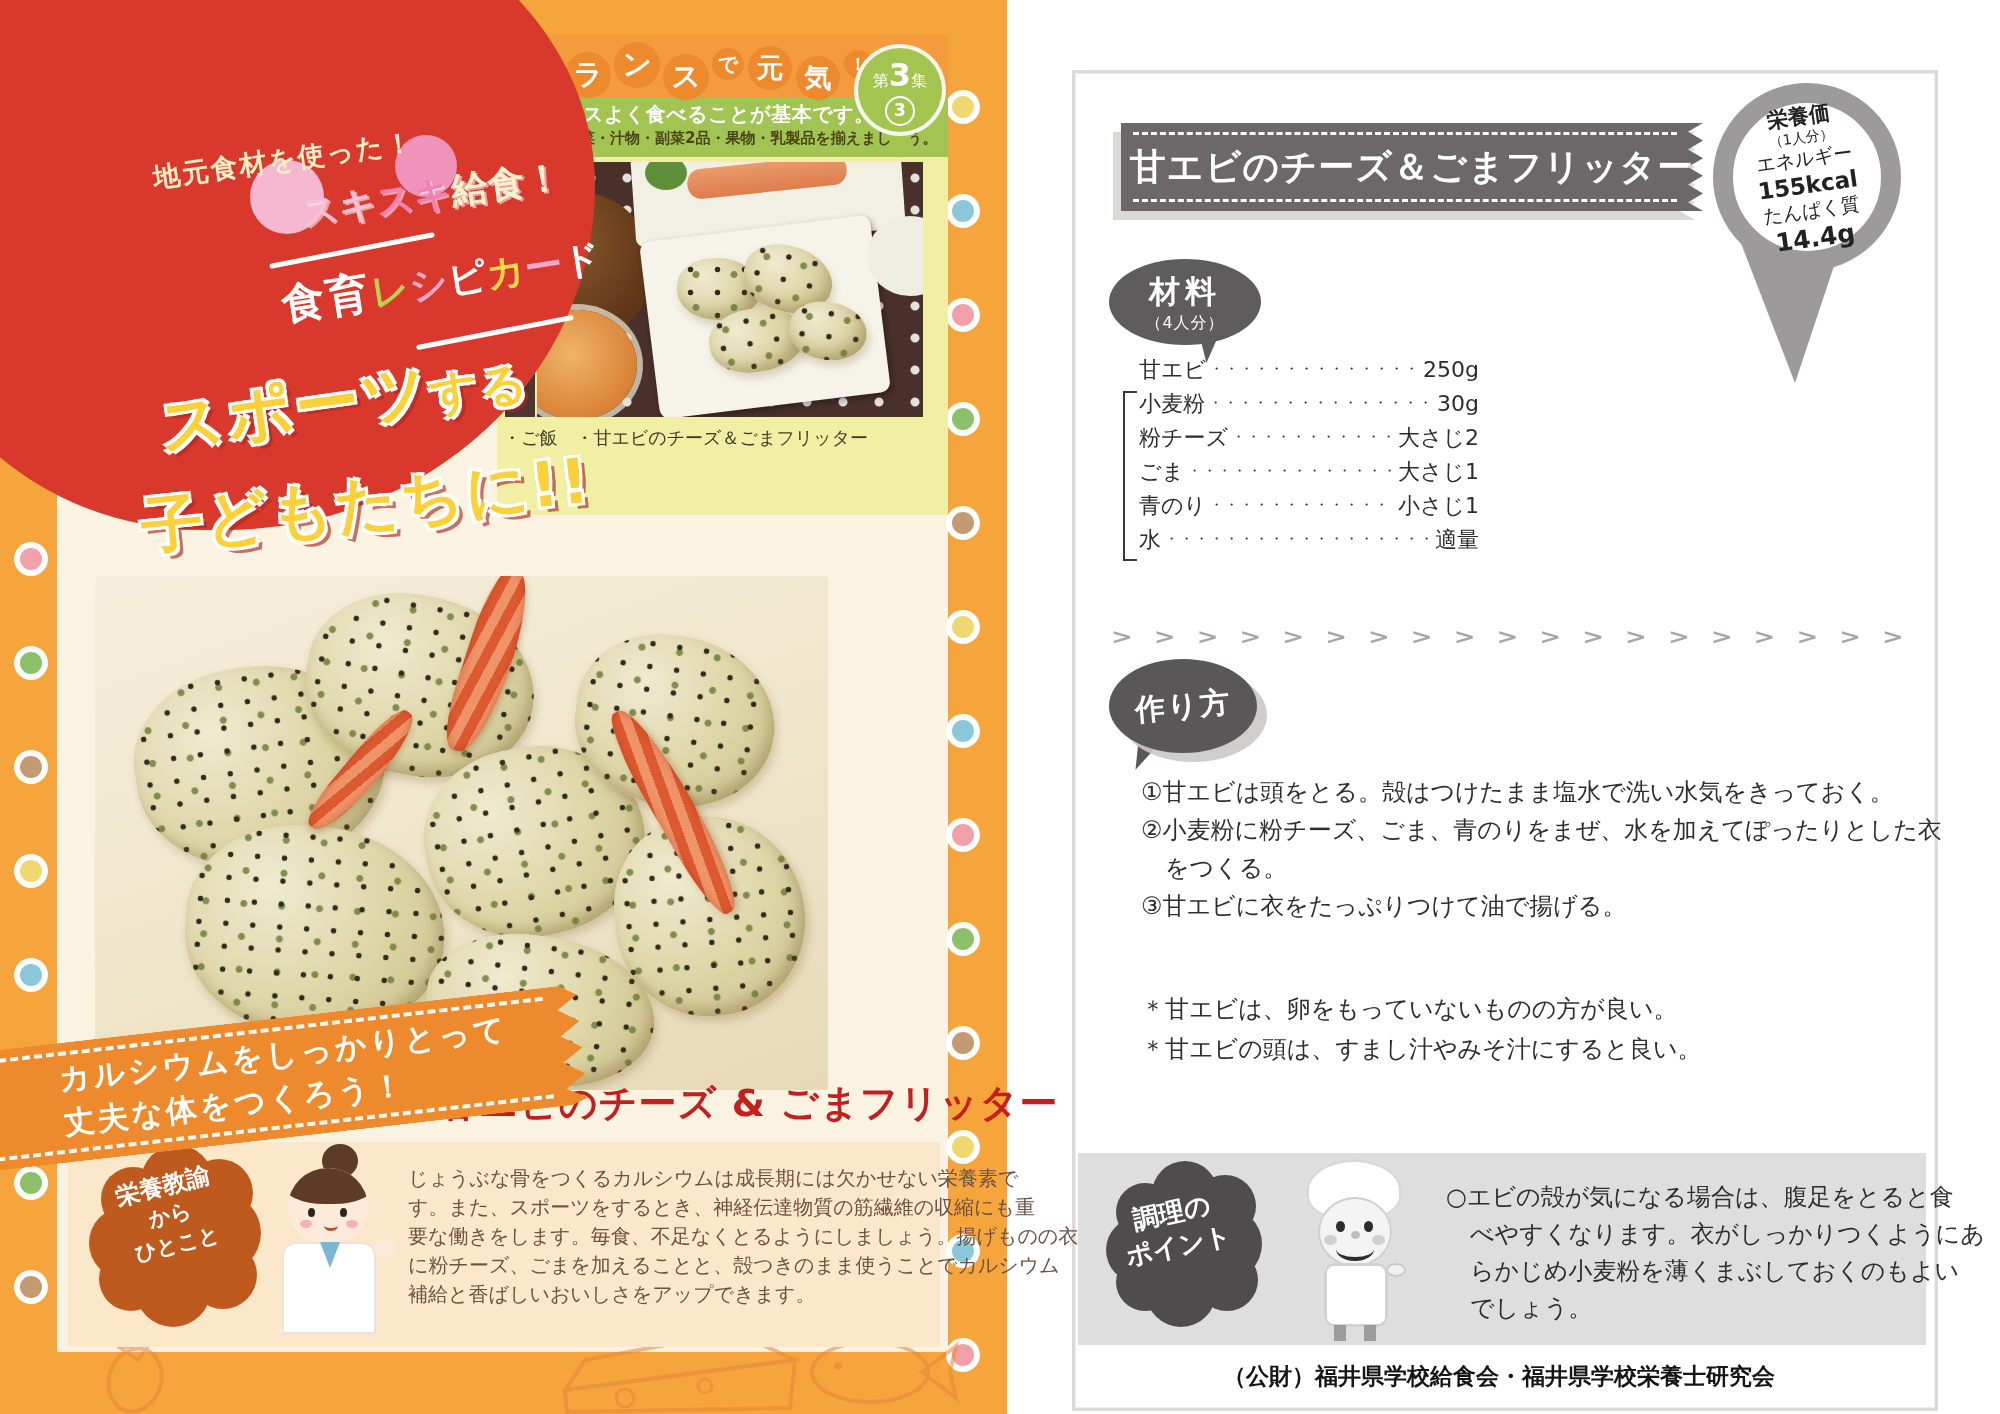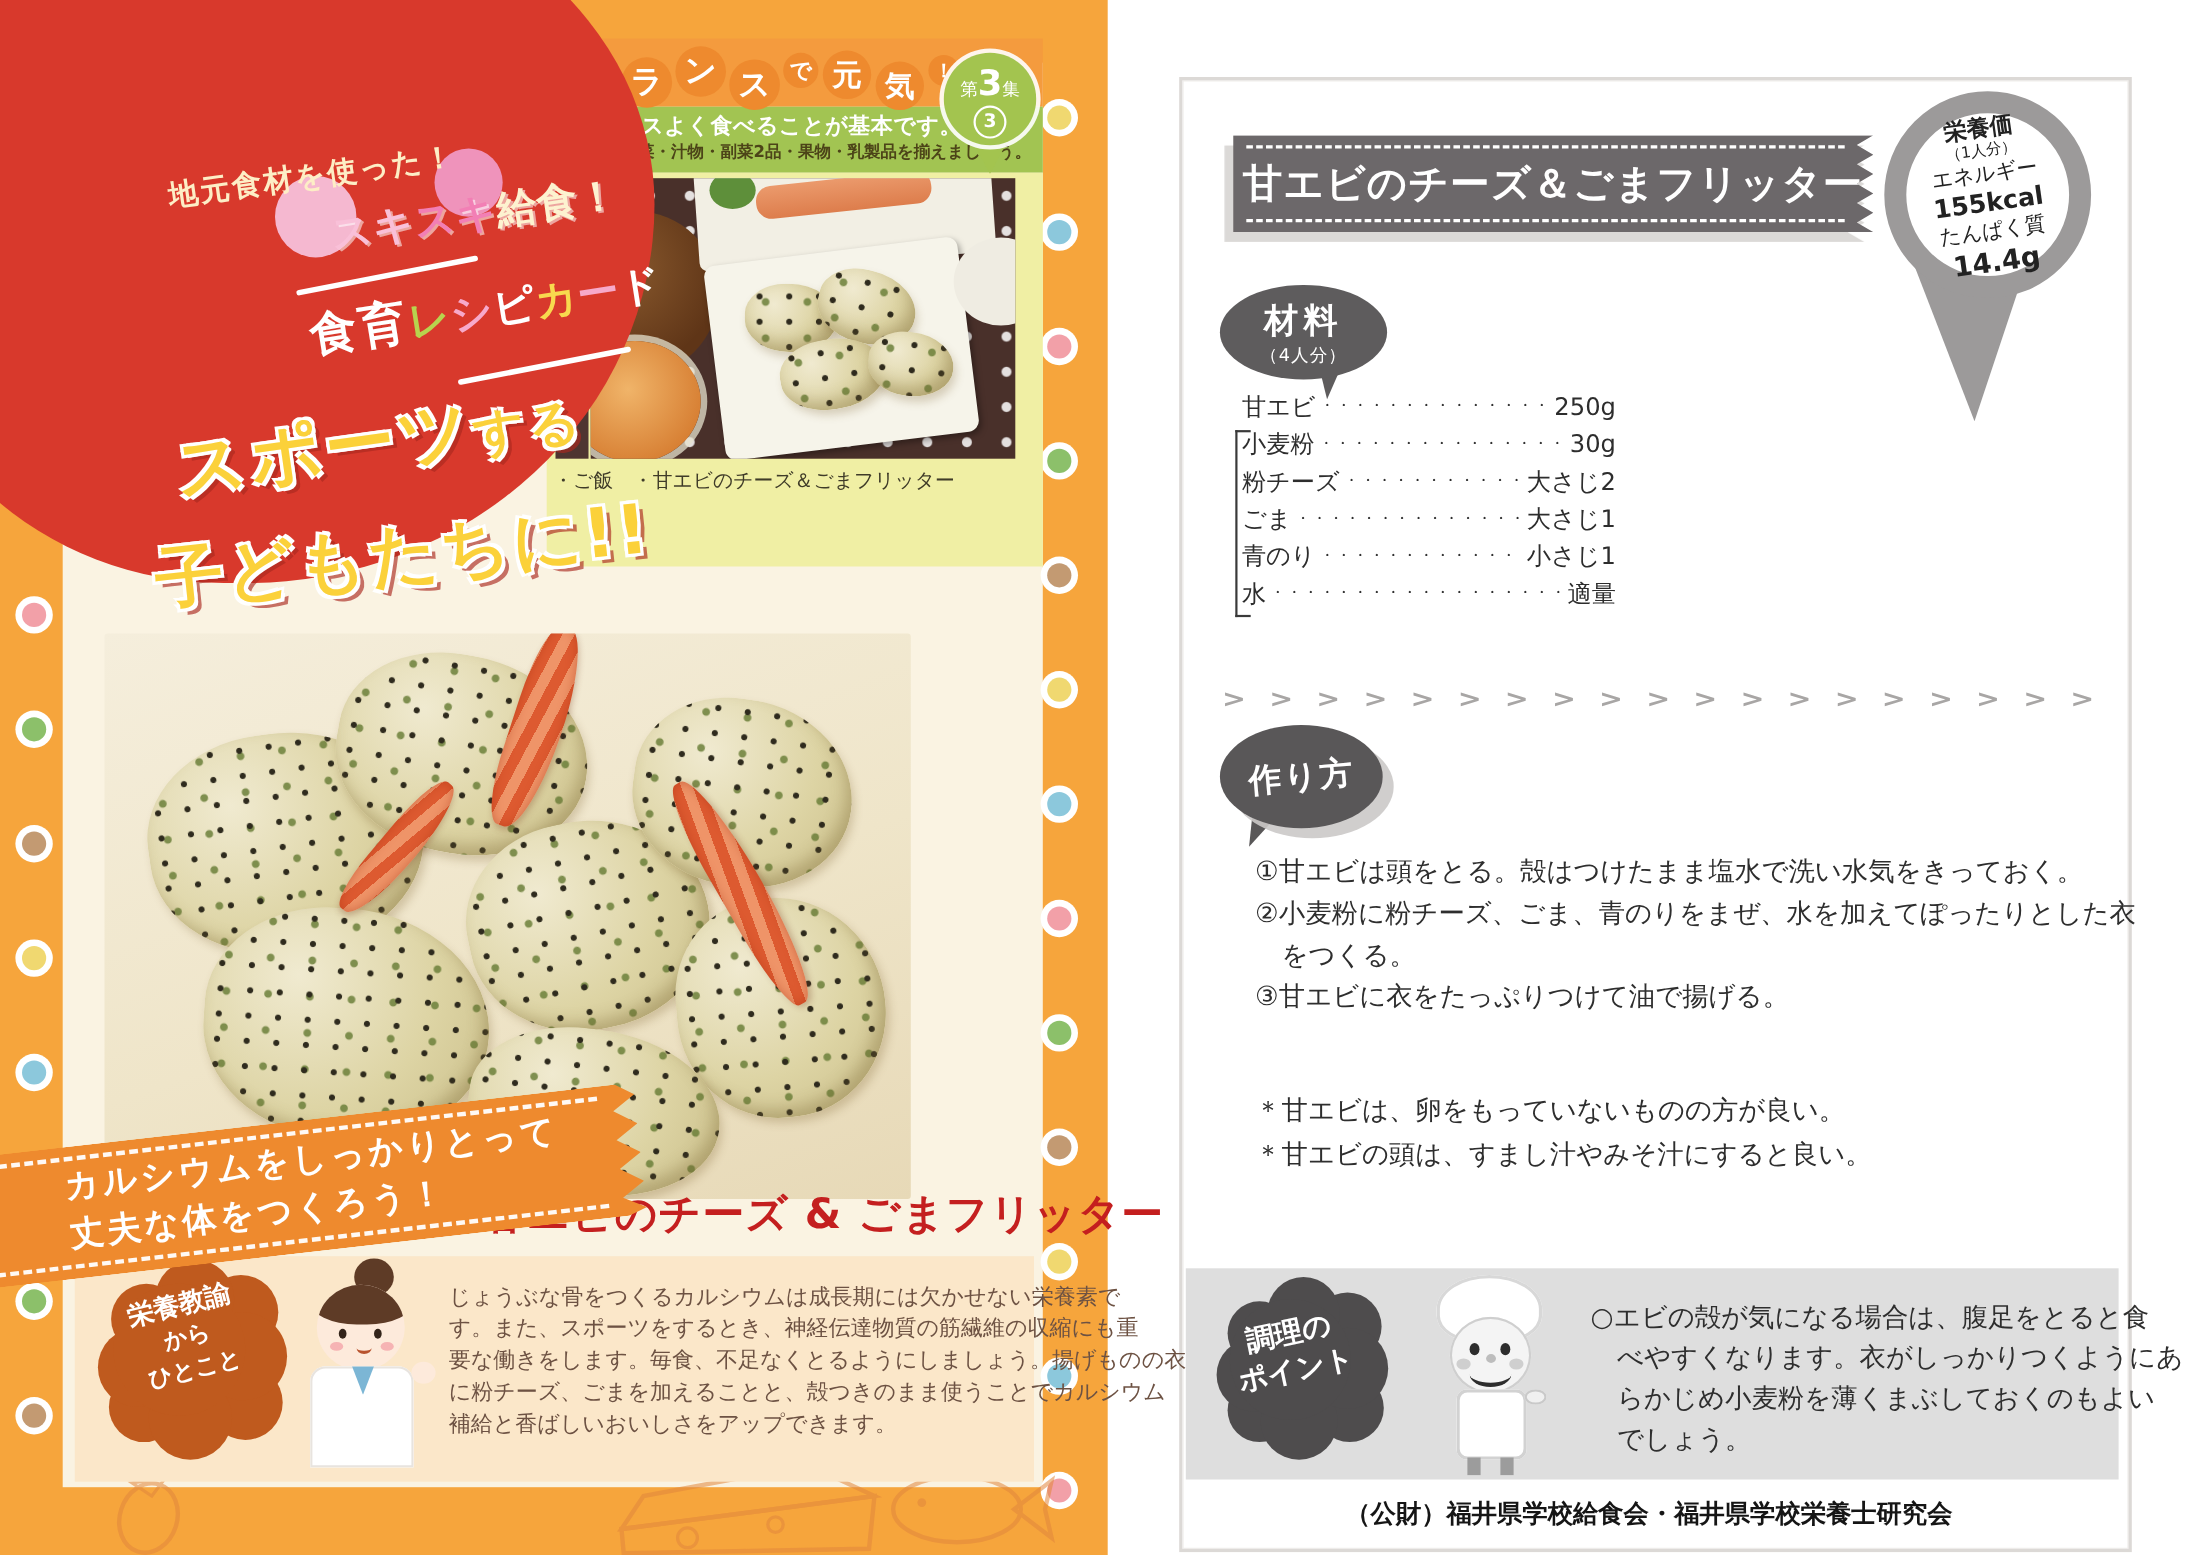--- a/index.html
+++ b/index.html
@@ -118,21 +118,21 @@
   .nut-l3{font-size:19px;} .nut-l4{font-size:23px;font-weight:bold;}
   .nut-l5{font-size:19px;} .nut-l6{font-size:25px;font-weight:bold;}
   
   #mat-bubble{left:34px;top:186px;width:152px;height:86px;background:#5e5c5d;border-radius:50%;
       text-align:center;color:#fff;}
   #mat-tail{left:128px;top:262px;width:0;height:0;border-top:26px solid #5e5c5d;
       border-right:20px solid transparent;transform:rotate(-14deg);}
   #mat-main{margin-top:12px;font-size:31px;font-weight:bold;letter-spacing:5px;}
   #mat-sub{font-size:16px;letter-spacing:1px;}
   
-  #ing-rows{left:54px;top:282px;width:340px;}
+  #ing-rows{left:64px;top:282px;width:340px;}
   .ing-row{display:flex;align-items:baseline;height:34px;font-size:22px;color:#2d2d2d;font-weight:500;}
   .ing-dots{flex:1;overflow:hidden;white-space:nowrap;font-size:13px;letter-spacing:2px;color:#2d2d2d;
       margin:0 4px;transform:translateY(-4px);}
   .ing-amt{white-space:nowrap;}
   #ing-bracket{left:48px;top:318px;width:12px;height:166px;border-left:2px solid #3a3a3a;
       border-top:2px solid #3a3a3a;border-bottom:2px solid #3a3a3a;}
   
   #chevrons{left:36px;top:548px;width:810px;overflow:hidden;white-space:nowrap;color:#a8a6a5;
       font-size:26px;font-weight:bold;letter-spacing:6px;transform:scaleY(.85);}
   

